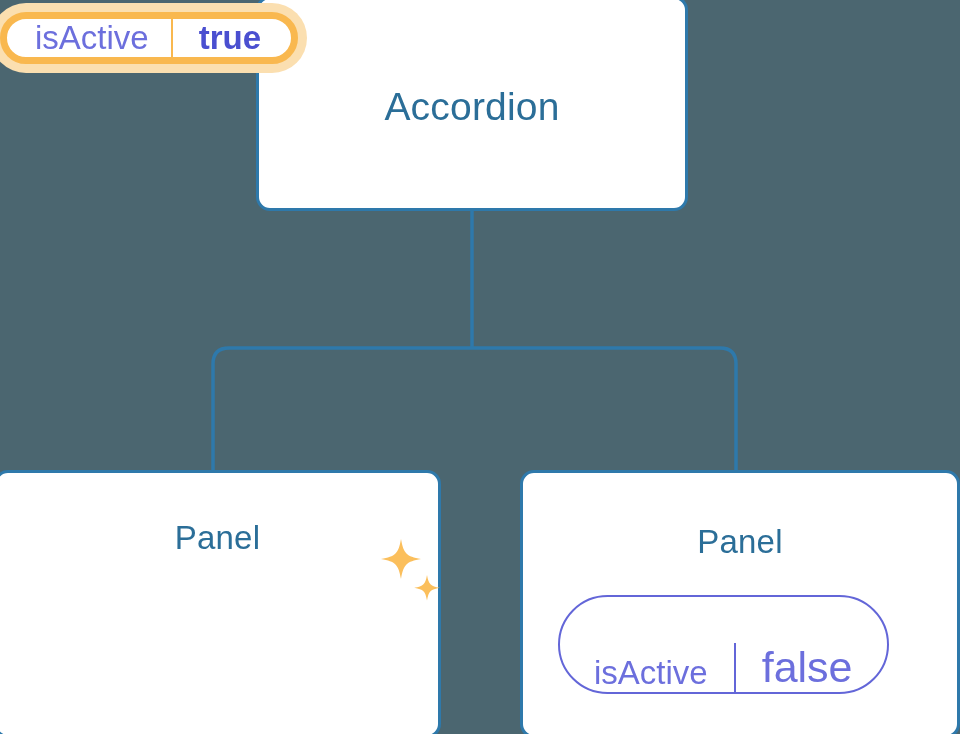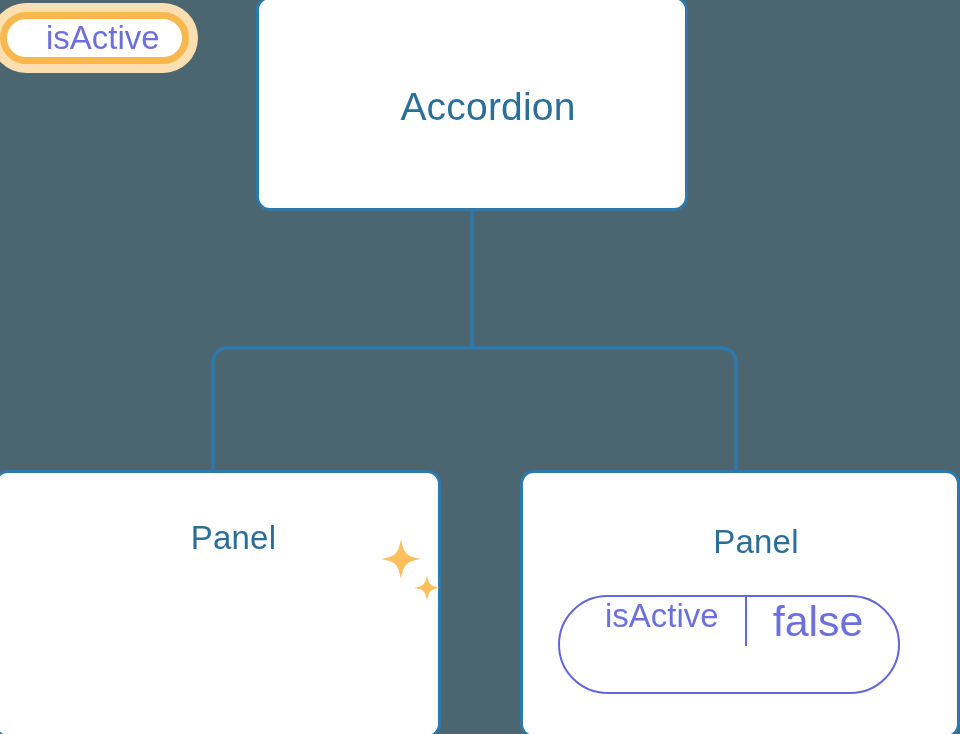--- a/index.html
+++ b/index.html
@@ -52,21 +52,21 @@
   }
   .card-panel-right {
     left: 520px;
     top: 470px;
     width: 440px;
     height: 268px;
   }
 
   .node-title {
     position: absolute;
-    left: 16px;
+    left: 0;
     width: 100%;
     text-align: center;
     color: #2b6e98;
     font-weight: 400;
     letter-spacing: 0.2px;
     white-space: nowrap;
   }
   .card-root .node-title {
     top: 86px;
     font-size: 39px;
@@ -80,26 +80,25 @@
     font-size: 33px;
   }
 
   
   .pill-wrap {
     position: absolute;
   }
   .pill {
     position: relative;
     display: flex;
-    align-items: flex-start;
+    align-items: flex-end;
     box-sizing: border-box;
     background: #ffffff;
     border-radius: 999px;
     overflow: hidden;
-    padding-left: 11px;
   }
   .pill-cell {
     display: flex;
     align-items: center;
     justify-content: center;
     box-sizing: border-box;
     white-space: nowrap;
   }
 
   
@@ -165,20 +164,21 @@
     <div class="node-title">Accordion</div>
   </div>
 
   <div class="card card-panel-left">
     <div class="node-title">Panel</div>
 
     <div class="pill-wrap" style="left:39px; top:571px; margin-left:-39px; margin-top:-571px; left:33px; top:101px;">
       <div class="pill-highlight-wrap">
         <div class="pill pill-highlight">
           <div class="pill-cell pill-key">isActive</div>
+          <div class="pill-cell pill-val">true</div>
         </div>
       </div>
     </div>
 
     <svg class="sparkles" style="left:378px; top:66px;" width="70" height="72" viewBox="0 0 70 72">
       <path d="M26 0 C28.6 14.6 31.4 17.4 46 20 C31.4 22.6 28.6 25.4 26 40 C23.4 25.4 20.6 22.6 6 20 C20.6 17.4 23.4 14.6 26 0 Z" fill="#fbbf5c"></path>
       <path d="M52 36 C53.7 45.3 55.5 47.1 64.8 48.8 C55.5 50.5 53.7 52.3 52 61.6 C50.3 52.3 48.5 50.5 39.2 48.8 C48.5 47.1 50.3 45.3 52 36 Z" fill="#fbbf5c"></path>
     </svg>
   </div>
 

